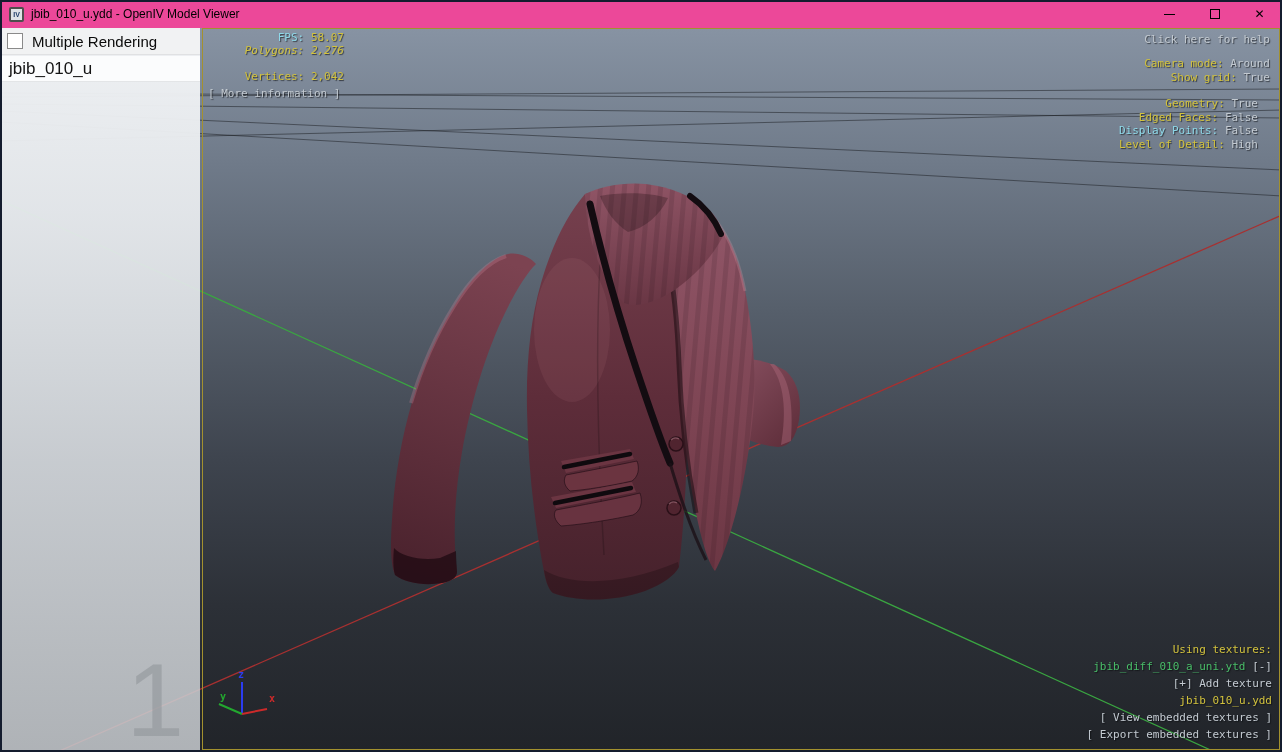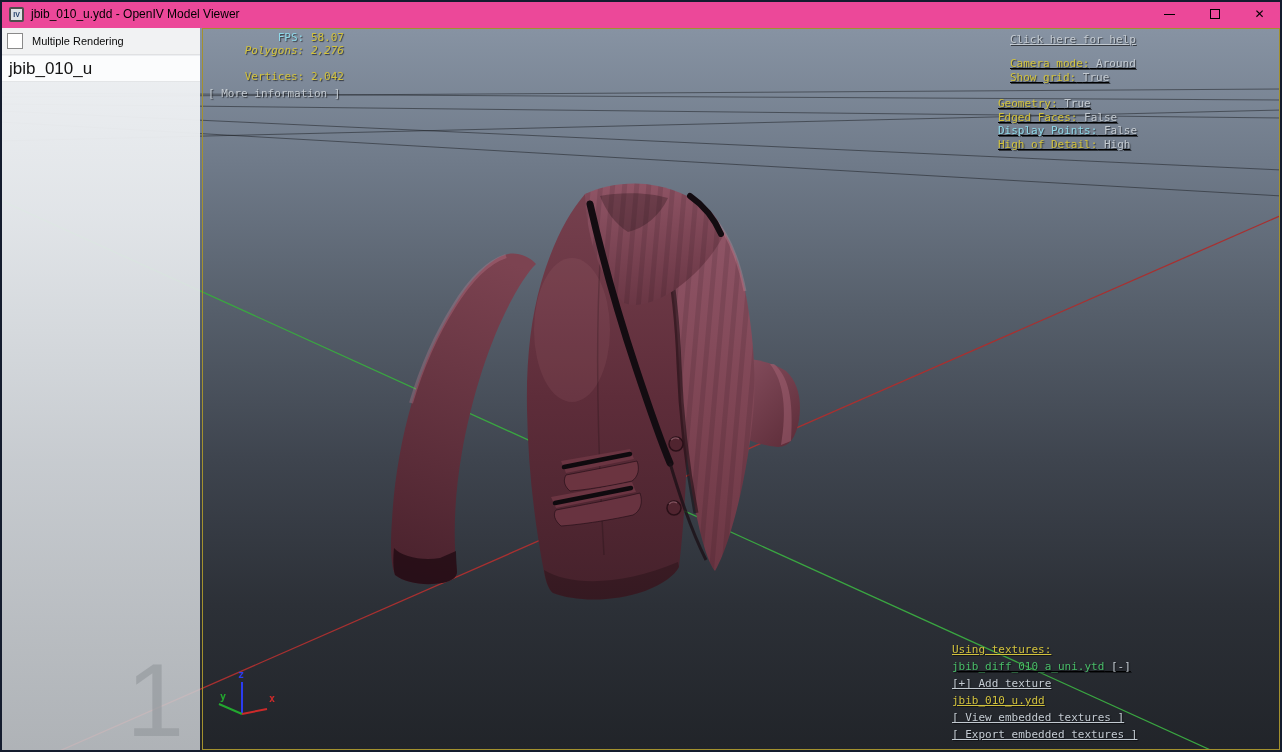--- a/index.html
+++ b/index.html
@@ -32,30 +32,30 @@
 
   
   .hud { position:absolute; font-family:"DejaVu Sans Mono", monospace; font-size:11px;
          line-height:13px; z-index:10; text-shadow:1px 1px 1px rgba(10,12,16,.65); white-space:pre; }
   .yel { color:#d2c23d; }
   .cyn { color:#8ed9e9; }
   .gry { color:#c3cad1; }
   .dim { color:#98a2ac; }
   .grn { color:#49bd68; }
   .stats { left:206px; width:138px; text-align:right; }
-  .r-align { text-align:left;text-decoration:underline; }
+  .r-align { text-align:right; }
 
   
   .sidebar { position:absolute; left:2px; top:28px; width:198px; height:722px; z-index:20;
     background:linear-gradient(180deg, rgba(242,244,246,.97) 0%, rgba(232,235,238,.95) 25%,
                rgba(214,218,222,.90) 60%, rgba(198,202,206,.86) 100%); }
   .chk-row { position:absolute; left:0; top:0; width:100%; height:27px; background:#f1f2f3;
              display:flex; align-items:center; border-bottom:1px solid #e0e1e3; }
   .checkbox { width:16px; height:16px; margin-left:5px; background:#fff; border:1px solid #8a8a8a; }
-  .chk-label { margin-left:9px; font-size:11px; color:#0a0a0a; }
+  .chk-label { margin-left:9px; font-size:15px; color:#0a0a0a; }
   .model-item { position:absolute; left:0; top:28px; width:100%; height:26px; background:#fbfcfd;
                 display:flex; align-items:center; font-size:17px; color:#141414;
                 border-bottom:1px solid #e3e5e7; padding-left:7px; }
   .watermark { position:absolute; right:16px; bottom:0px; font-size:104px; line-height:100px;
                font-weight:400; color:rgba(148,152,157,.65); }
 </style>
 </head>
 <body>
 
 <div class="window">
@@ -179,21 +179,21 @@
   <div class="hud gry" style="left:208px; top:87px;">[ More information ]</div>
 
 
   <div class="hud gry r-align" style="right:12px; top:33px; width:260px;">Click here for help</div>
   <div class="hud r-align" style="right:12px; top:57px; width:260px;"><span class="yel">Camera mode:</span> <span class="gry">Around</span></div>
   <div class="hud r-align" style="right:12px; top:71px; width:260px;"><span class="yel">Show grid:</span> <span class="gry">True</span></div>
 
   <div class="hud r-align" style="right:24px; top:97px;  width:260px;"><span class="yel">Geometry:</span> <span class="gry">True</span></div>
   <div class="hud r-align" style="right:24px; top:111px; width:260px;"><span class="yel">Edged Faces:</span> <span class="gry">False</span></div>
   <div class="hud r-align" style="right:24px; top:124px; width:260px;"><span class="cyn">Display Points:</span> <span class="gry">False</span></div>
-  <div class="hud r-align" style="right:24px; top:138px; width:260px;"><span class="yel">High of Detail:</span> <span class="gry">High</span></div>
+  <div class="hud r-align" style="right:24px; top:138px; width:260px;"><span class="yel">Level of Detail:</span> <span class="gry">High</span></div>
 
   <div class="hud yel r-align" style="right:10px; top:643px; width:320px;">Using textures:</div>
   <div class="hud r-align" style="right:10px; top:660px; width:320px;"><span class="grn">jbib_diff_010_a_uni.ytd</span><span class="gry"> </span><span class="gry">[-]</span></div>
   <div class="hud gry r-align" style="right:10px; top:677px; width:320px;">[+] Add texture</div>
   <div class="hud yel r-align" style="right:10px; top:694px; width:320px;">jbib_010_u.ydd</div>
   <div class="hud gry r-align" style="right:10px; top:711px; width:320px;">[ View embedded textures ]</div>
   <div class="hud gry r-align" style="right:10px; top:728px; width:320px;">[ Export embedded textures ]</div>
 
   <div class="sidebar">
     <div class="chk-row">

